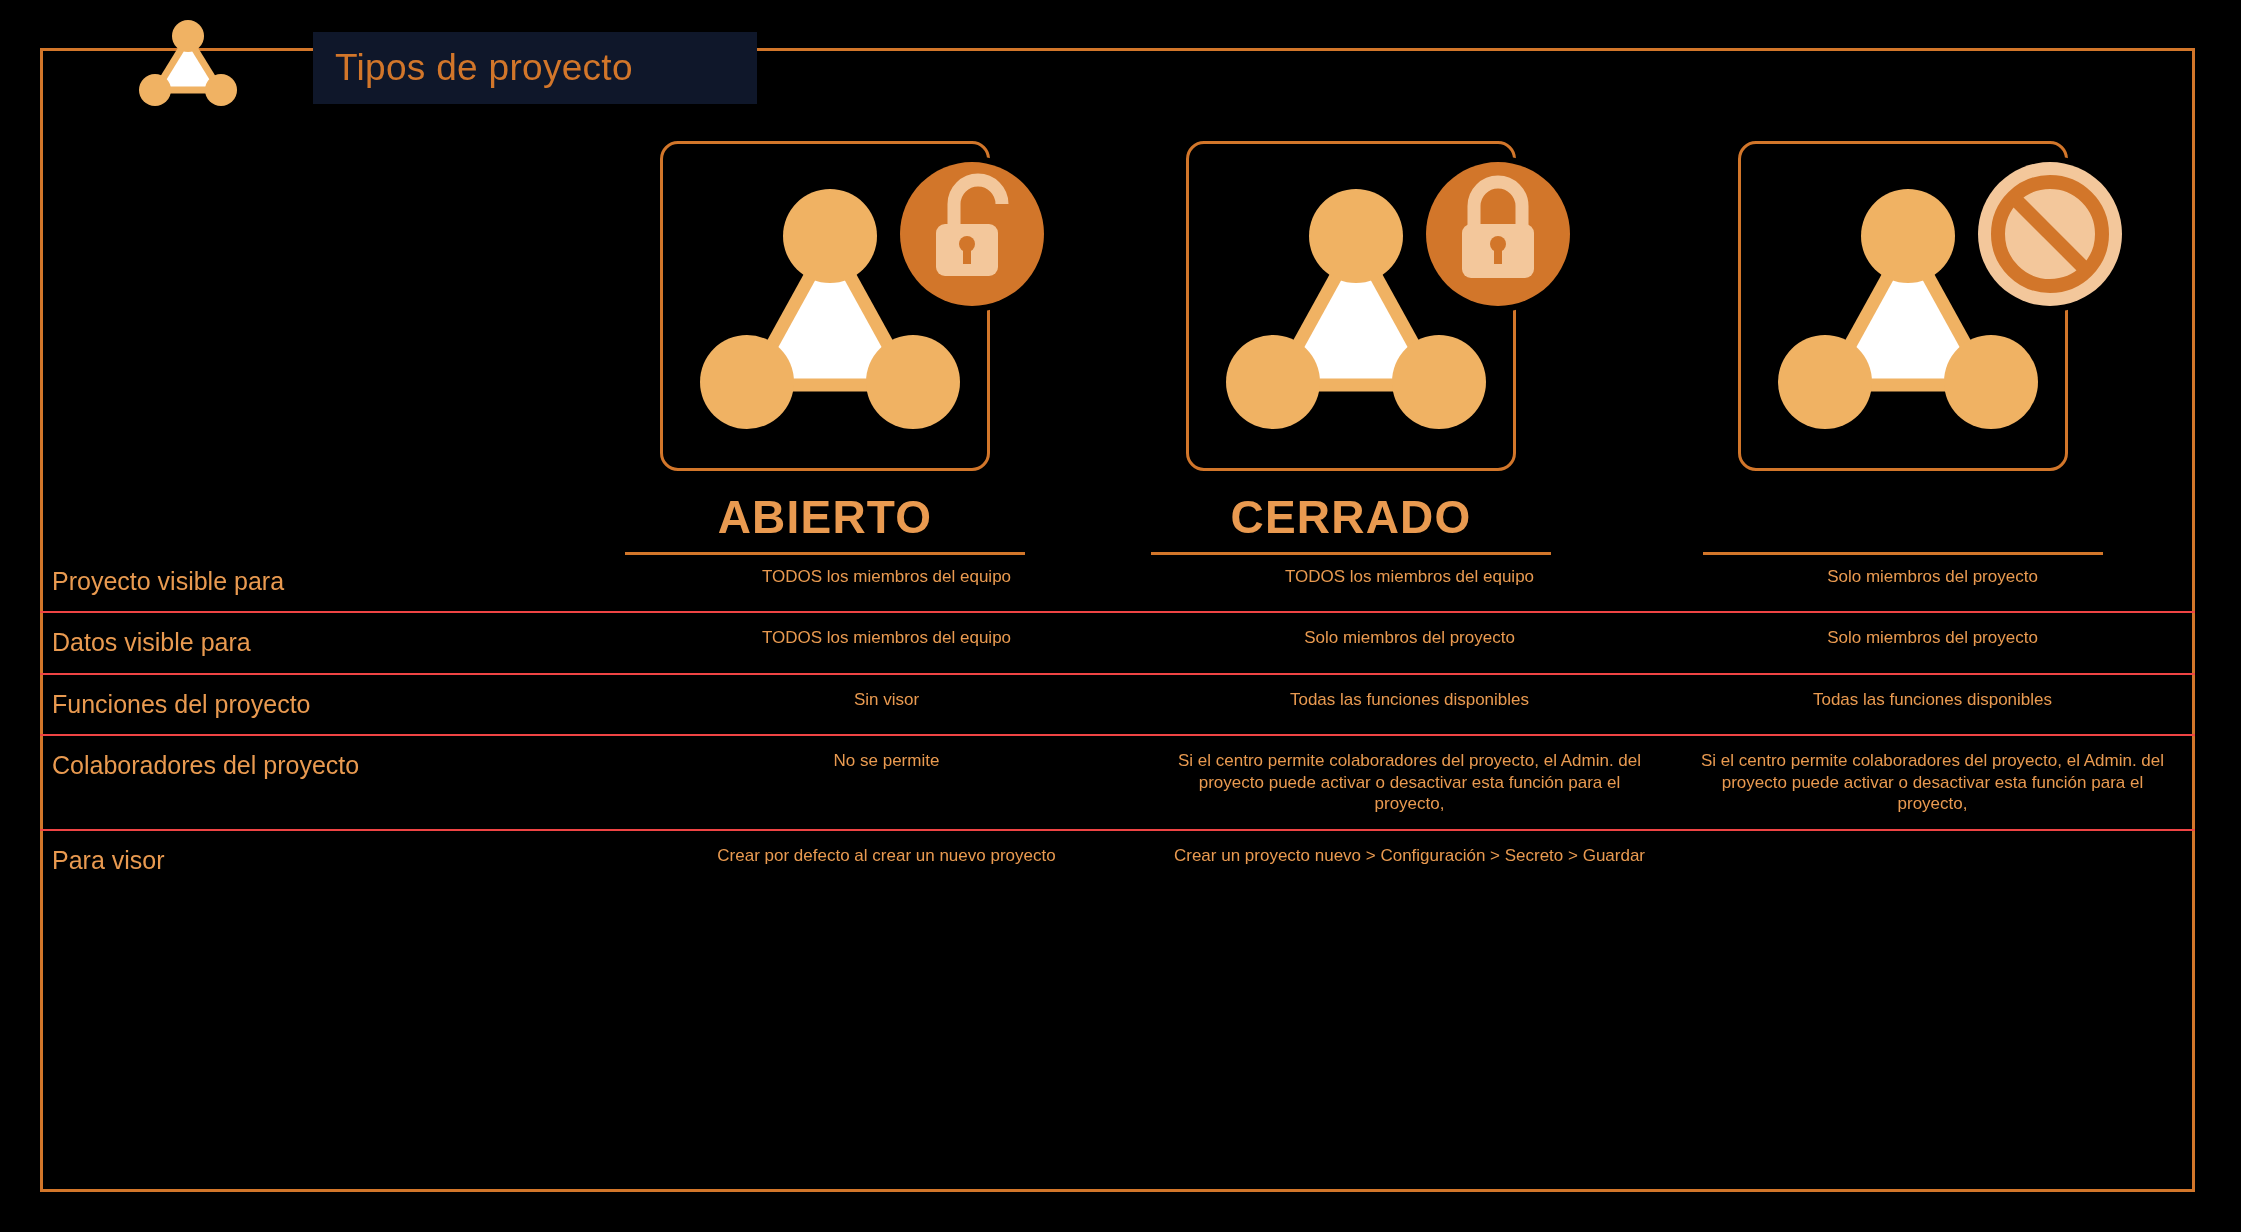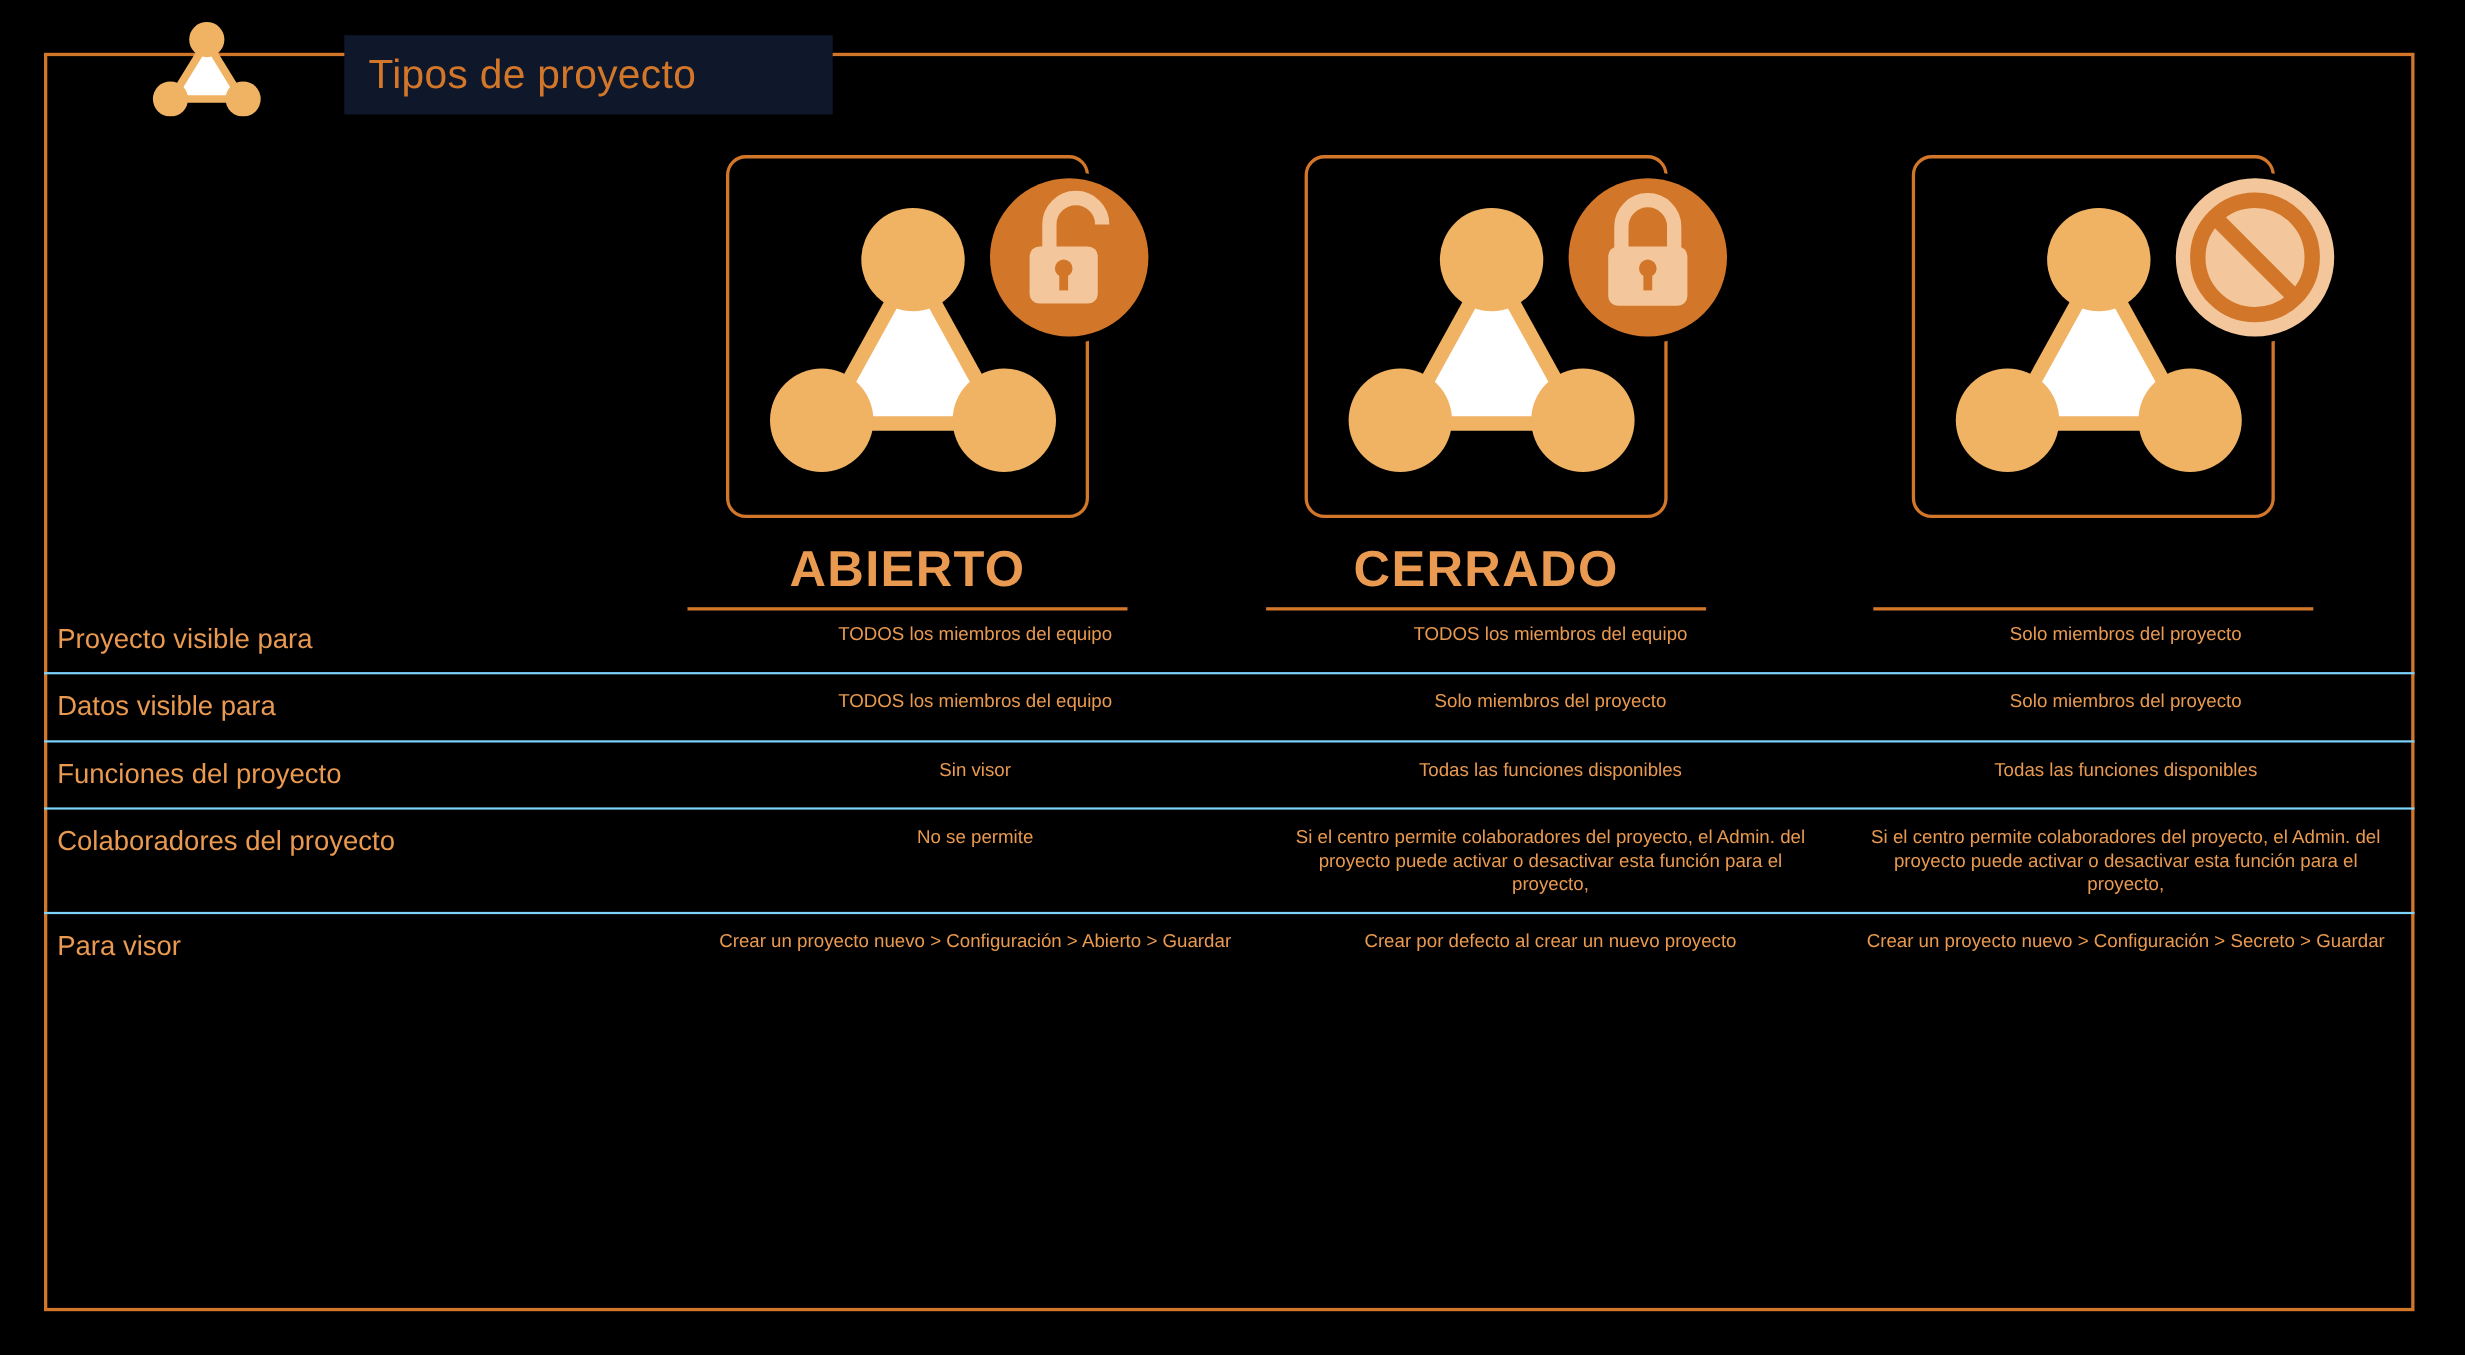--- a/index.html
+++ b/index.html
@@ -124,21 +124,21 @@
   
   #table {
     position: absolute;
     left: 40px;
     top: 552px;
     width: 2155px;
   }
   .row {
     position: relative;
     display: flex;
-    border-top: 2px solid #7dd3fc;
+    border-top: 2px solid #ef4444;
     box-sizing: border-box;
   }
   .row:first-child { border-top: none; }
 
   .cell-label {
     width: 585px;
     flex: 0 0 585px;
     padding: 14px 24px 14px 12px;
     box-sizing: border-box;
     font-size: 25px;
@@ -285,19 +285,18 @@
 
     <div class="row h1">
       <div class="cell-label">Colaboradores del proyecto</div>
       <div class="cell-val">No se permite</div>
       <div class="cell-val">Si el centro permite colaboradores del proyecto, el Admin. del proyecto puede activar o desactivar esta función para el proyecto,</div>
       <div class="cell-val">Si el centro permite colaboradores del proyecto, el Admin. del proyecto puede activar o desactivar esta función para el proyecto,</div>
     </div>
 
     <div class="row h1">
       <div class="cell-label">Para visor</div>
-      <div class="cell-val">Crear un proyecto nuevo &gt; Configuración &gt; Abierto &gt; Guardar</div>
       <div class="cell-val">Crear por defecto al crear un nuevo proyecto</div>
       <div class="cell-val">Crear un proyecto nuevo &gt; Configuración &gt; Secreto &gt; Guardar</div>
     </div>
 
   </div>
 </div>
 
 </body></html>

